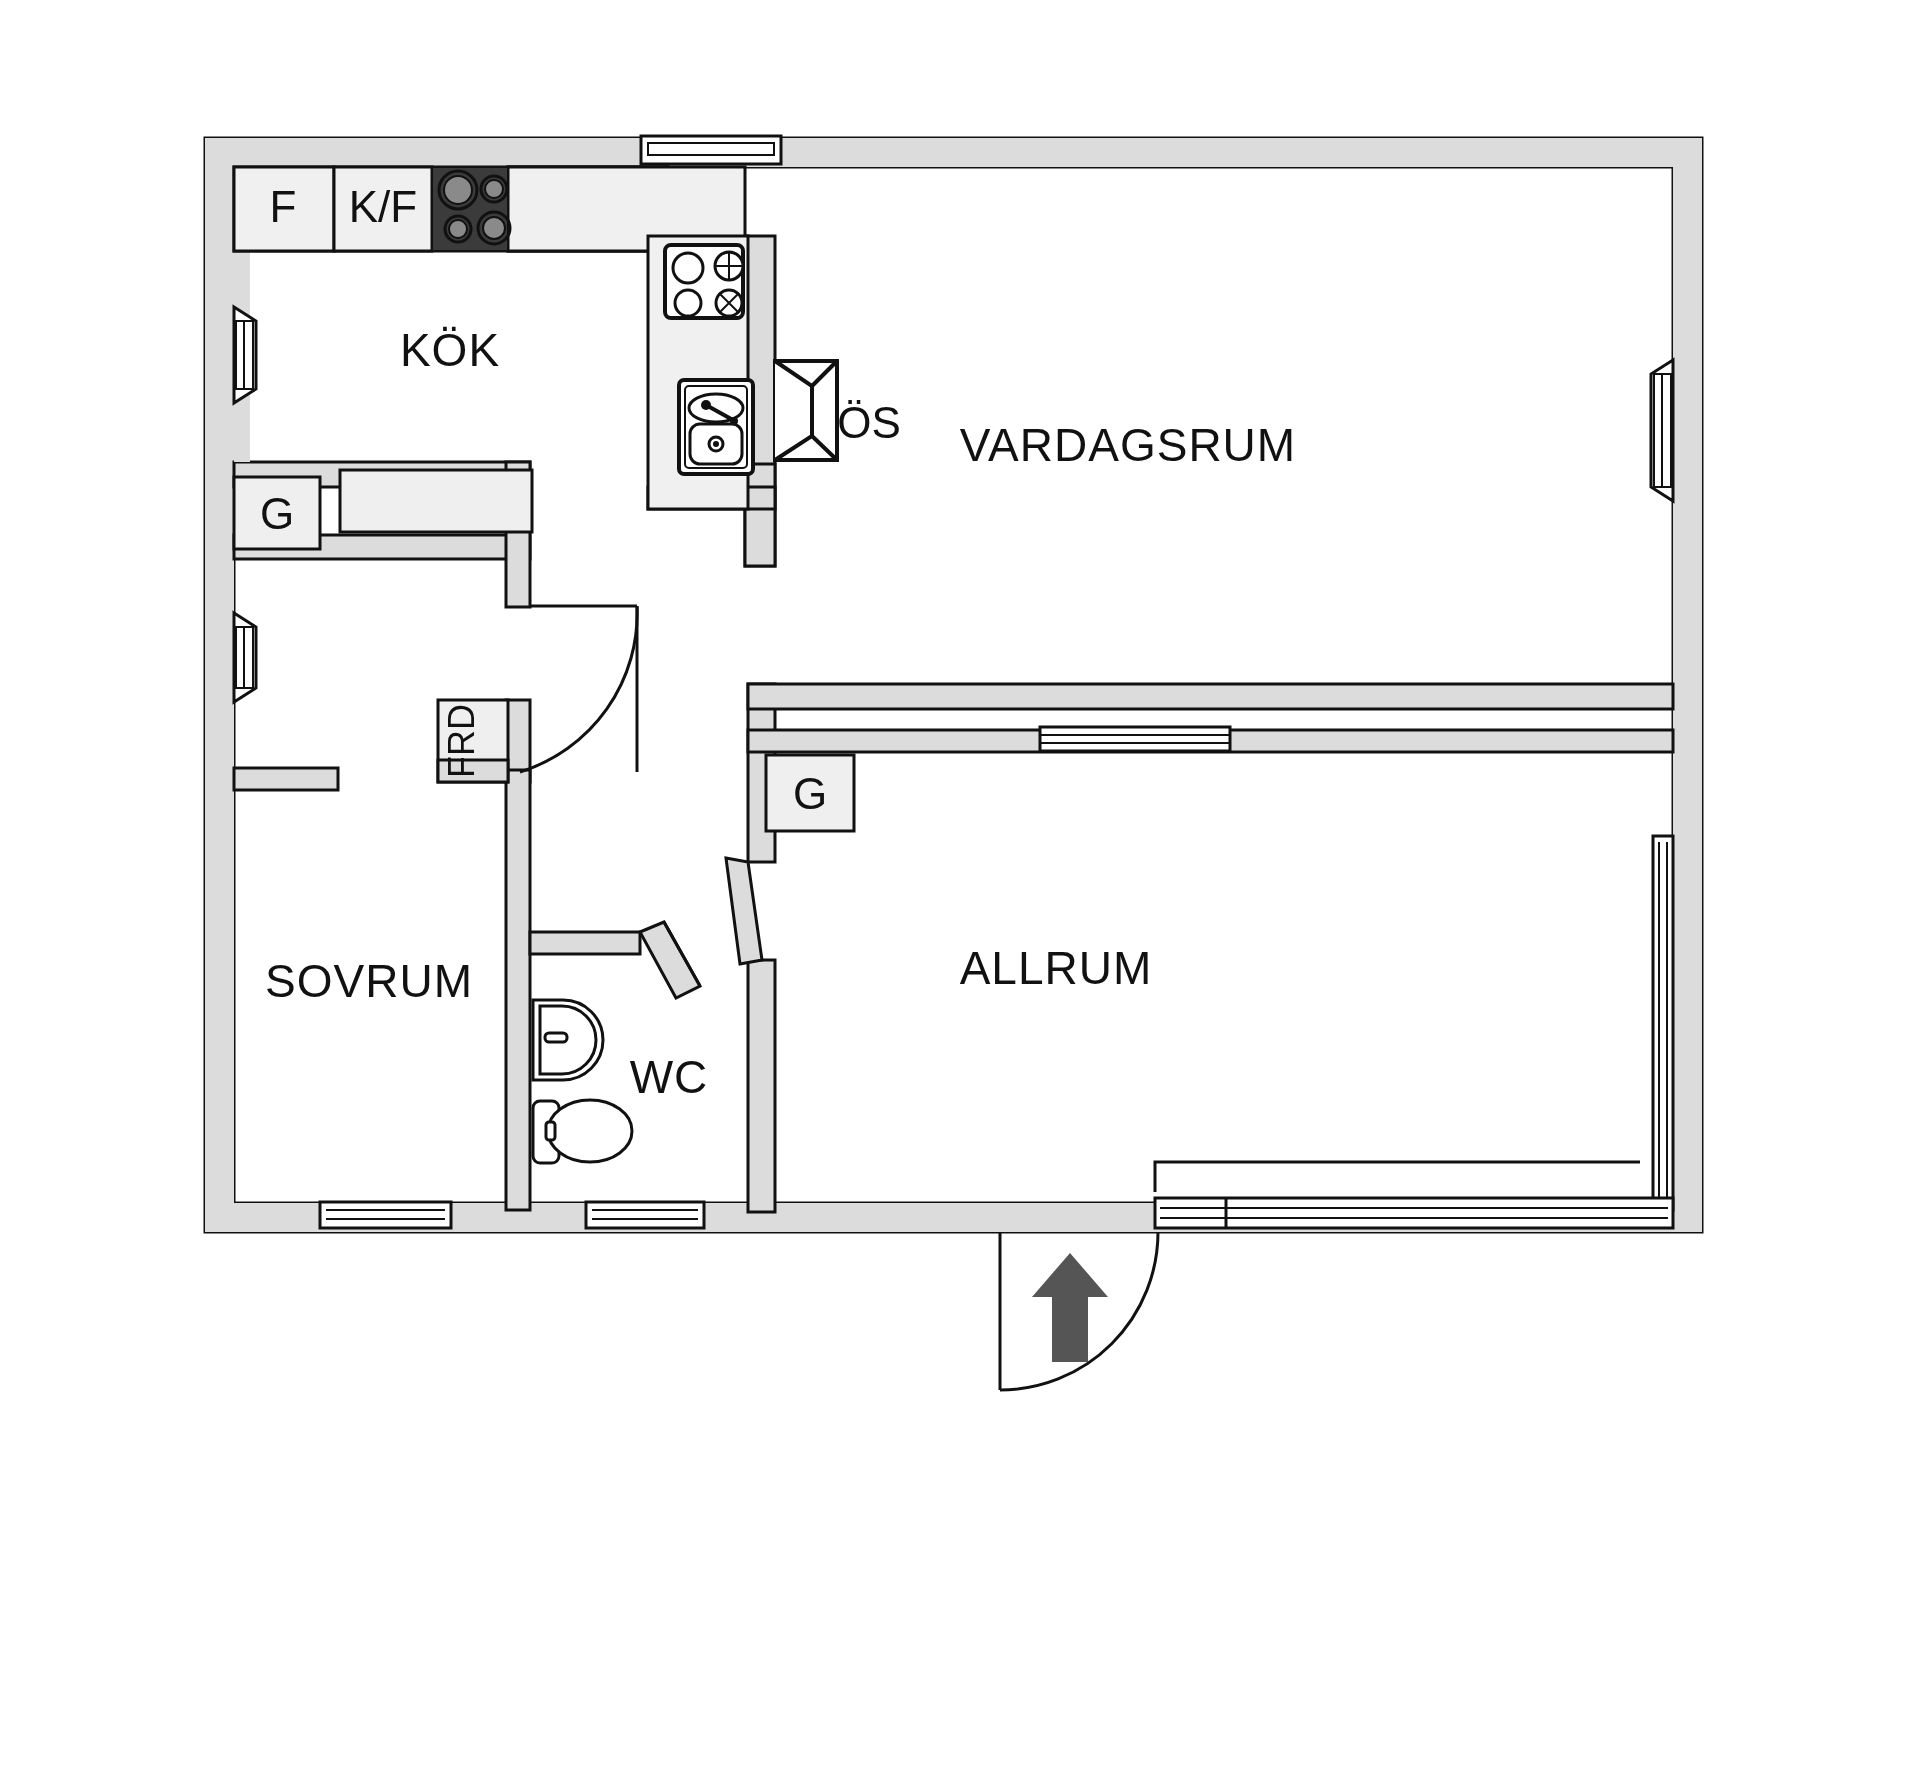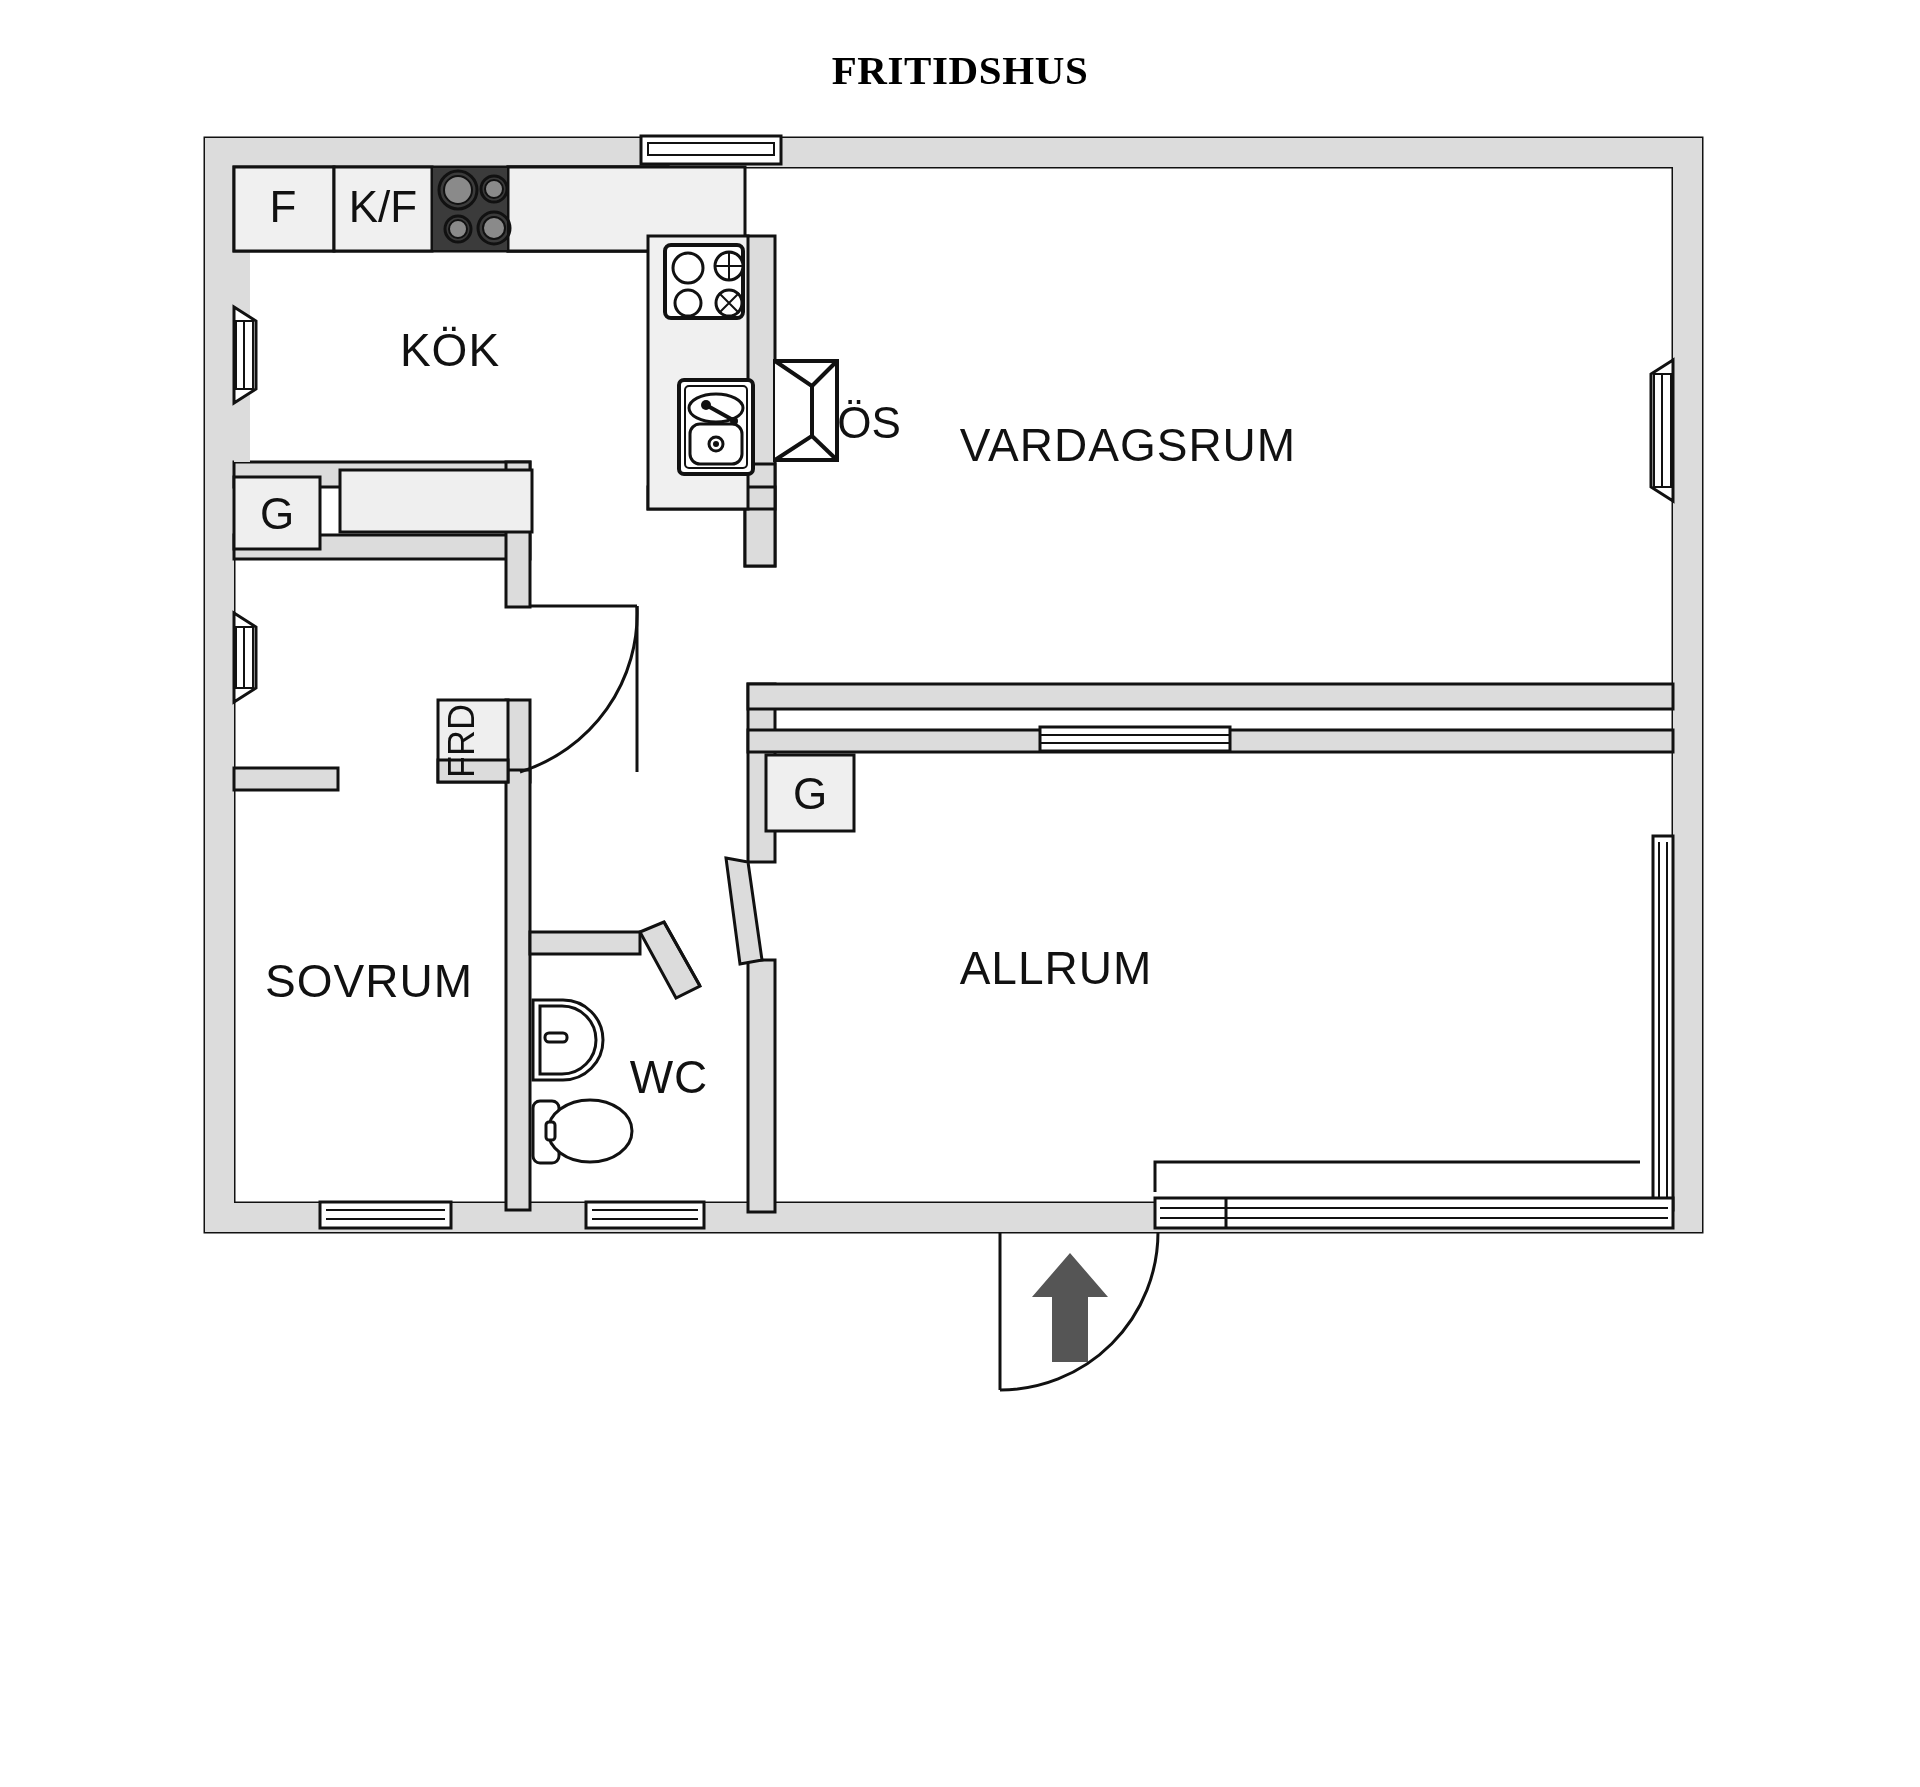--- a/index.html
+++ b/index.html
@@ -56,21 +56,20 @@
     font-family: "Liberation Sans", sans-serif;
     font-size: 36px;
     fill: #111111;
   }
 </style>
 </head>
 <body>
 
 <div id="page">
 
-  <div id="plan-title">FRITIDSHUS</div>
 
   <svg id="floorplan-svg" width="1920" height="1787" viewBox="0 0 1920 1787">
 
     <g>
 
       <rect x="205" y="138" width="1497" height="1094" fill="none" stroke="#111111" stroke-width="3"></rect>
 
       <rect x="234" y="167" width="1439" height="1036" fill="none" stroke="#111111" stroke-width="3"></rect>
 
       <path d="M205,138 H1702 V1232 H205 Z M234,167 V1203 H1673 V167 Z" fill="#dcdcdc" fill-rule="evenodd"></path>

